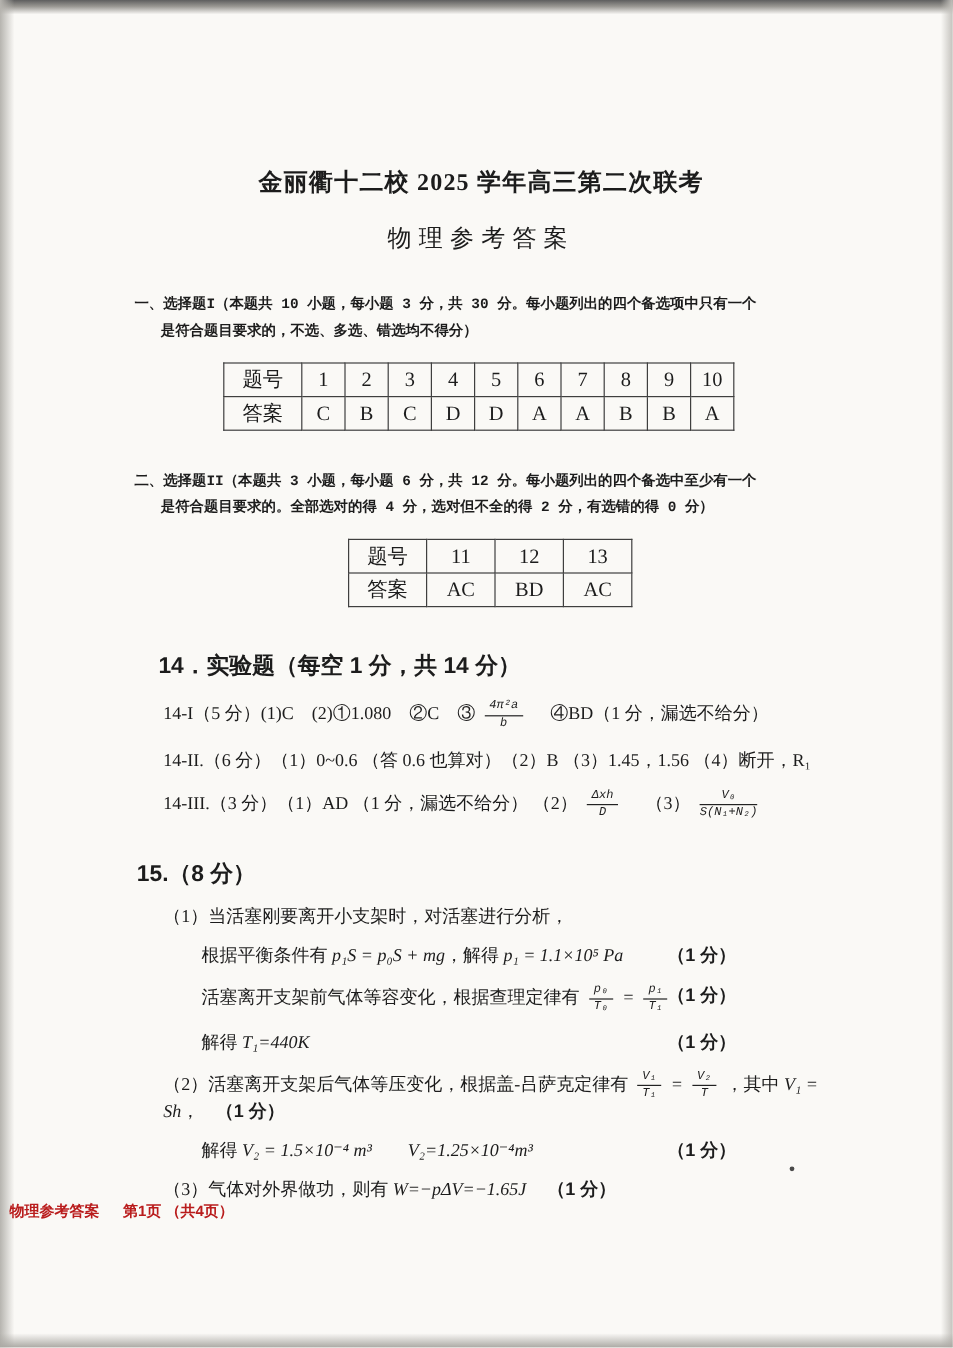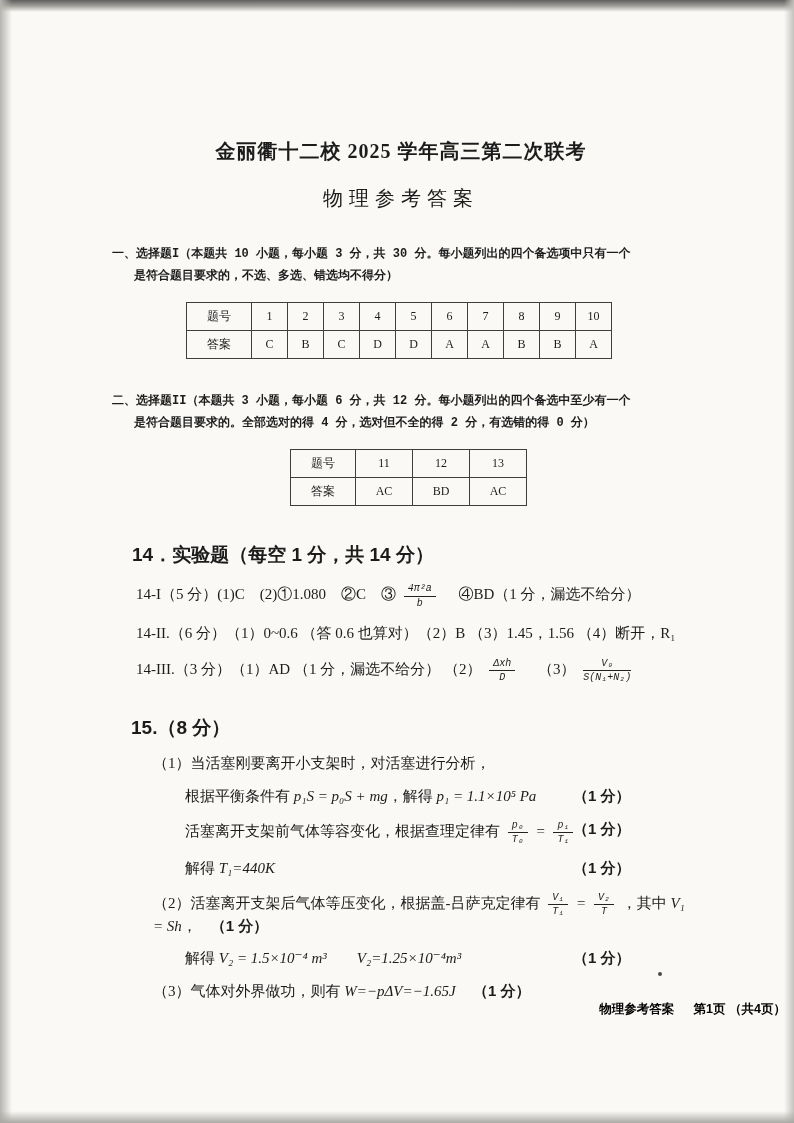--- a/index.html
+++ b/index.html
@@ -27,35 +27,35 @@
 
   h1.title { font-size:20px; font-weight:700; text-align:center; margin:0;
              letter-spacing:1px; }
   h2.subtitle { font-size:20px; font-weight:400; text-align:center;
                 margin:20px 0 0; letter-spacing:6px; }
 
   .sec-head { margin-top:32px; font-family:Liberation Mono, monospace;
               font-weight:700; font-size:12px; line-height:1.8; }
   .sec-head .line2 { margin-left:22px; }
 
-  table.tbl { border-collapse:collapse; font-size:12px; margin-top:15px; }
+  table.tbl { border-collapse:collapse; font-size:17px; margin-top:15px; }
   table.tbl td { border:1px solid #3f3f3f; text-align:center; padding:1px 0; height:25px; }
   .tbl1 { margin-left:74px; }
   .tbl1 td { width:35px; }
   .tbl1 td.hd { width:64px; }
   .tbl2 { margin-left:178px; }
   .tbl2 td { width:56px; }
   .tbl2 td.hd { width:64px; }
 
   .q14 { margin-top:36px; font-size:15px; }
   .q-head { font-family:"Liberation Sans","DejaVu Sans",sans-serif; font-weight:700;
             font-size:19px; margin-left:20px; }
   .q14 .line { margin:15px 0 0 24px; }
 
-  .q15 { margin-top:32px; font-size:15px;margin-left:17px; }
+  .q15 { margin-top:32px; font-size:15px; }
   .q15 .q-head { margin-left:2px; }
   .q15 .line { position:relative; margin-top:13px; min-height:20px; }
   .indent1 { margin-left:24px; }
   .indent2 { margin-left:56px; }
 
   .m { font-style:italic; }
 
   .frac { display:inline-block; vertical-align:middle; text-align:center;
           line-height:1.12; font-size:10px; margin:0 4px; font-style:italic;font-family:Liberation Mono, monospace; }
   .frac .num { display:block; border-bottom:1px solid #222; padding:0 4px 1px; }
@@ -63,23 +63,23 @@
 
   .score { font-family:"Liberation Sans","DejaVu Sans",sans-serif; font-weight:700;
            white-space:nowrap; }
   .score.abs  { position:absolute; top:0; }
   .score.s388 { left:388px; }
   .score.s320 { left:320px; }
   .score.inline { margin-left:10px; }
 
   .gap30 { display:inline-block; width:30px; }
 
-  .footer { position:absolute; top:1001px; left:0; right:0; text-align:right;
+  .footer { position:absolute; top:1001px; left:0; right:0; text-align:left;
             font-family:"Liberation Sans","DejaVu Sans",sans-serif;
-            font-weight:700; font-size:12.5px; color:#000000; }
+            font-weight:700; font-size:12.5px; color:#b91c1c; }
   .footer span { margin:0 8px; }
 </style>
 </head>
 <body>
 
 <div class="sheet">
   <div class="edge-top"></div>
   <div class="edge-left"></div>
   <div class="edge-right"></div>
   <div class="edge-bottom"></div>

